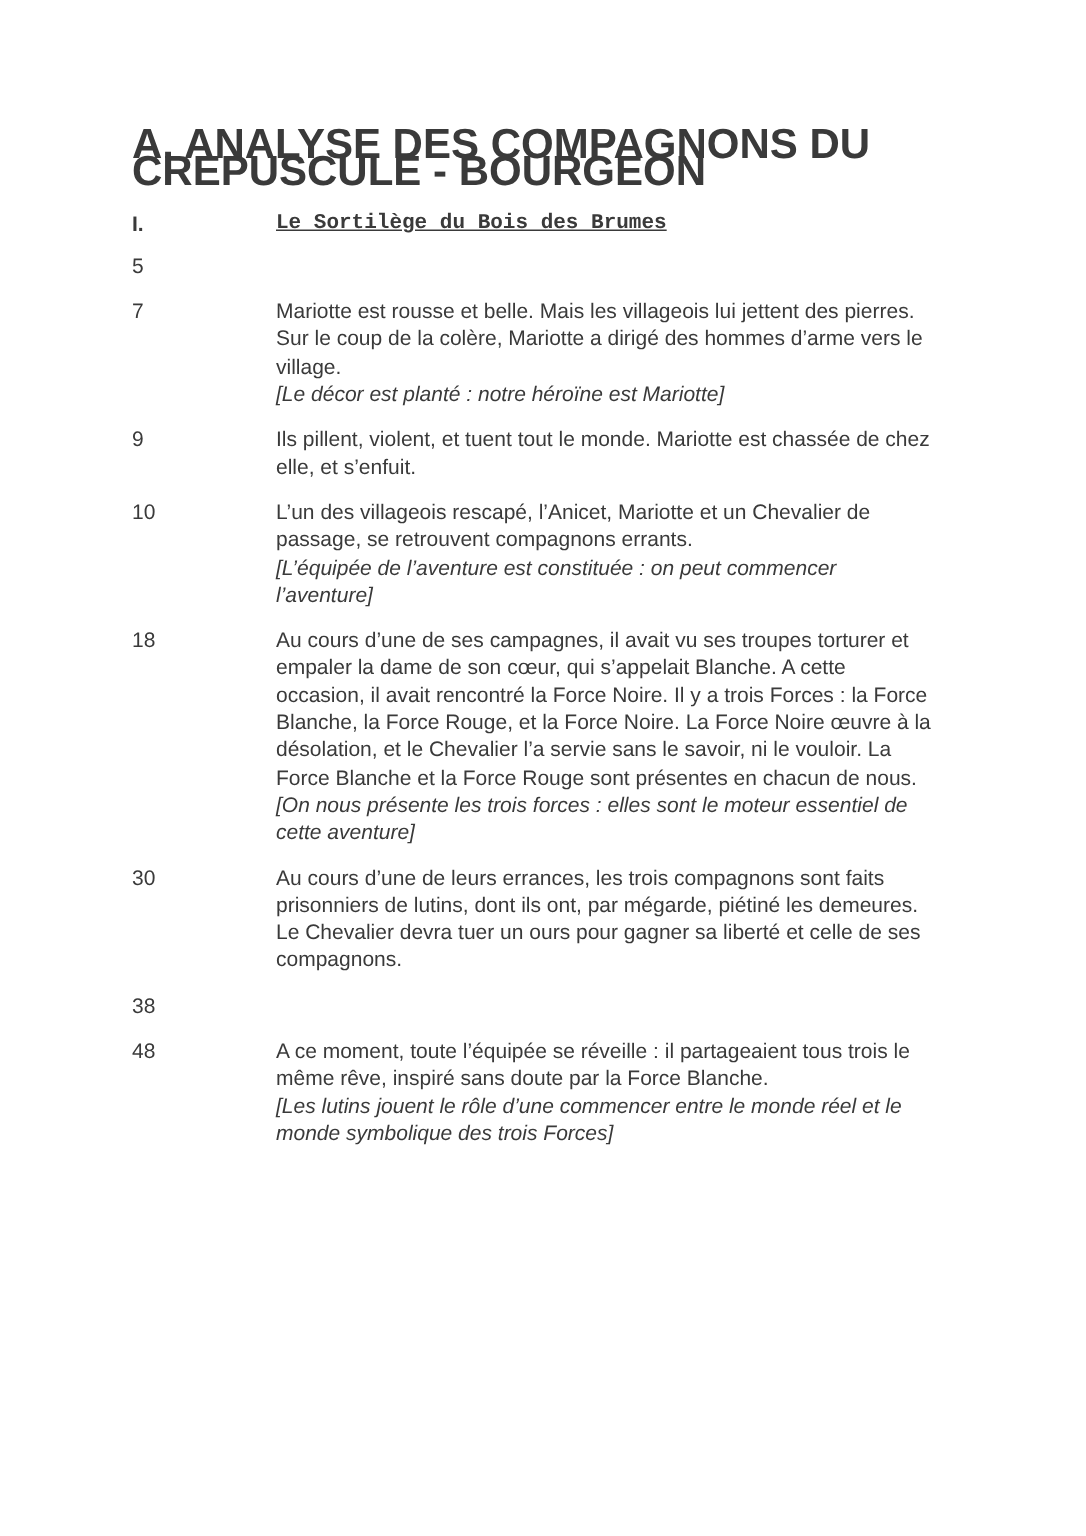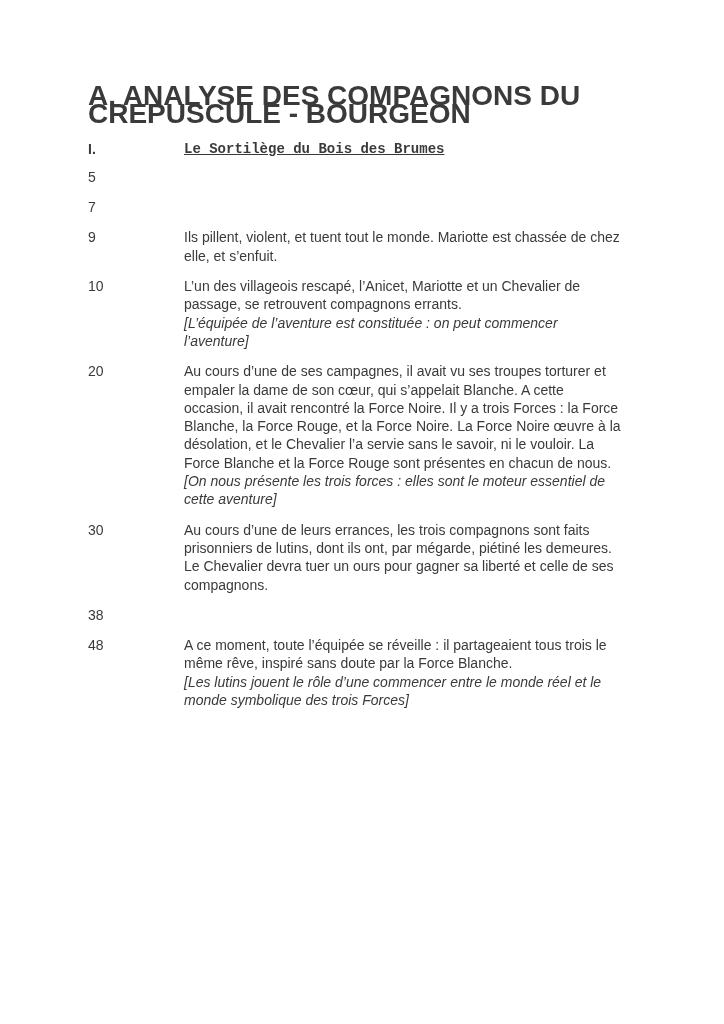--- a/index.html
+++ b/index.html
@@ -72,41 +72,45 @@
     <div class="ref-col numeral">I.</div>
     <div class="section-heading">Le Sortilège du Bois des Brumes</div>
   </div>
 
   <div class="row entry">
     <div class="ref-col">5</div>
   </div>
 
   <div class="row entry">
     <div class="ref-col">7</div>
+    <div class="entry-text-col">
+      <div class="entry-body">Mariotte est rousse et belle. Mais les villageois lui jettent des pierres. Sur le coup de la colère, Mariotte a dirigé des hommes d’arme vers le village.</div>
+      <div class="entry-note">[Le décor est planté : notre héroïne est Mariotte]</div>
+    </div>
   </div>
 
   <div class="row entry">
     <div class="ref-col">9</div>
     <div class="entry-text-col">
       <div class="entry-body">Ils pillent, violent, et tuent tout le monde. Mariotte est chassée de chez elle, et s’enfuit.</div>
       <div class="entry-note"></div>
     </div>
   </div>
 
   <div class="row entry">
     <div class="ref-col">10</div>
     <div class="entry-text-col">
       <div class="entry-body">L’un des villageois rescapé, l’Anicet, Mariotte et un Chevalier de passage, se retrouvent compagnons errants.</div>
       <div class="entry-note">[L’équipée de l’aventure est constituée : on peut commencer l’aventure]</div>
     </div>
   </div>
 
 
   <div class="row entry">
-    <div class="ref-col">20</div>
+    <div class="ref-col">18</div>
     <div class="entry-text-col">
       <div class="entry-body">Au cours d’une de ses campagnes, il avait vu ses troupes torturer et empaler la dame de son cœur, qui s’appelait Blanche. A cette occasion, il avait rencontré la Force Noire. Il y a trois Forces : la Force Blanche, la Force Rouge, et la Force Noire. La Force Noire œuvre à la désolation, et le Chevalier l’a servie sans le savoir, ni le vouloir. La Force Blanche et la Force Rouge sont présentes en chacun de nous.</div>
       <div class="entry-note">[On nous présente les trois forces : elles sont le moteur essentiel de cette aventure]</div>
     </div>
   </div>
 
   <div class="row entry">
     <div class="ref-col">30</div>
     <div class="entry-text-col">
       <div class="entry-body">Au cours d’une de leurs errances, les trois compagnons sont faits prisonniers de lutins, dont ils ont, par mégarde, piétiné les demeures. Le Chevalier devra tuer un ours pour gagner sa liberté et celle de ses compagnons.</div>

